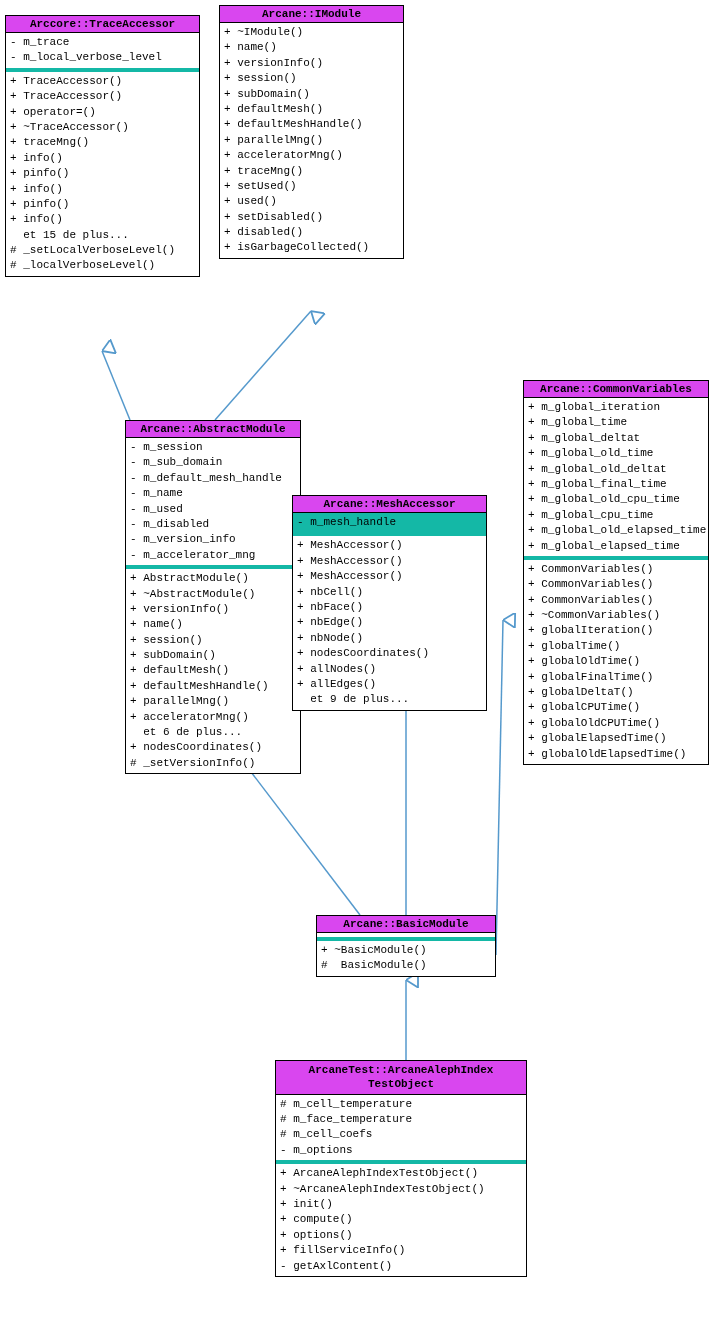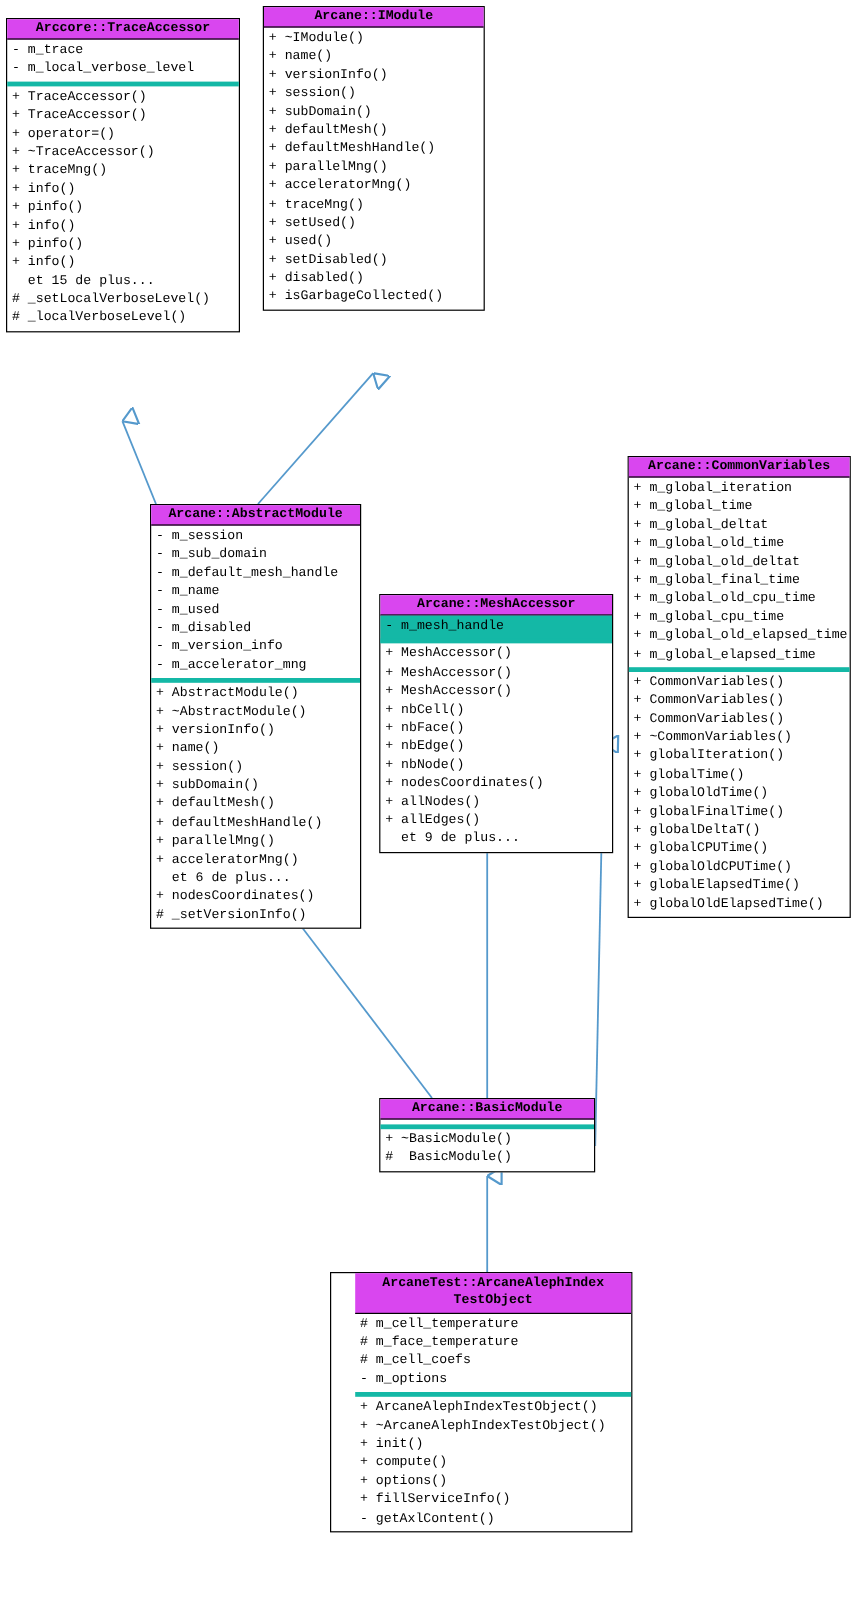--- a/index.html
+++ b/index.html
@@ -185,21 +185,21 @@
       <div class="entry">+ defaultMesh()</div>
       <div class="entry">+ defaultMeshHandle()</div>
       <div class="entry">+ parallelMng()</div>
       <div class="entry">+ acceleratorMng()</div>
       <div class="entry">&nbsp;&nbsp;et 6 de plus...</div>
       <div class="entry">+ nodesCoordinates()</div>
       <div class="entry"># _setVersionInfo()</div>
     </div>
   </div>
 
-  <div class="uml-box" style="left:316px; top:495px; width:195px;">
+  <div class="uml-box" style="left:292px; top:495px; width:195px;">
     <div class="uml-box-title">Arcane::MeshAccessor</div>
     <div class="uml-box-section" style="background:#14b8a6;">
       <div class="entry">- m_mesh_handle</div>
     </div>
     <div class="uml-box-section">
       <div class="entry">+ MeshAccessor()</div>
       <div class="entry">+ MeshAccessor()</div>
       <div class="entry">+ MeshAccessor()</div>
       <div class="entry">+ nbCell()</div>
       <div class="entry">+ nbFace()</div>
@@ -215,21 +215,21 @@
   <div class="uml-box" style="left:316px; top:915px; width:180px;">
     <div class="uml-box-title">Arcane::BasicModule</div>
     <div class="uml-box-section" style="min-height:6px;">
     </div>
     <div class="uml-box-section">
       <div class="entry">+ ~BasicModule()</div>
       <div class="entry">#&nbsp;&nbsp;BasicModule()</div>
     </div>
   </div>
 
-  <div class="uml-box" style="left:275px; top:1060px; width:252px;padding-left:20px;">
+  <div class="uml-box" style="left:275px; top:1060px; width:252px;">
     <div class="uml-box-title" style="line-height:1.3;">
       ArcaneTest::ArcaneAlephIndex<br>TestObject
     </div>
     <div class="uml-box-section">
       <div class="entry"># m_cell_temperature</div>
       <div class="entry"># m_face_temperature</div>
       <div class="entry"># m_cell_coefs</div>
       <div class="entry">- m_options</div>
     </div>
     <div class="uml-box-section">

